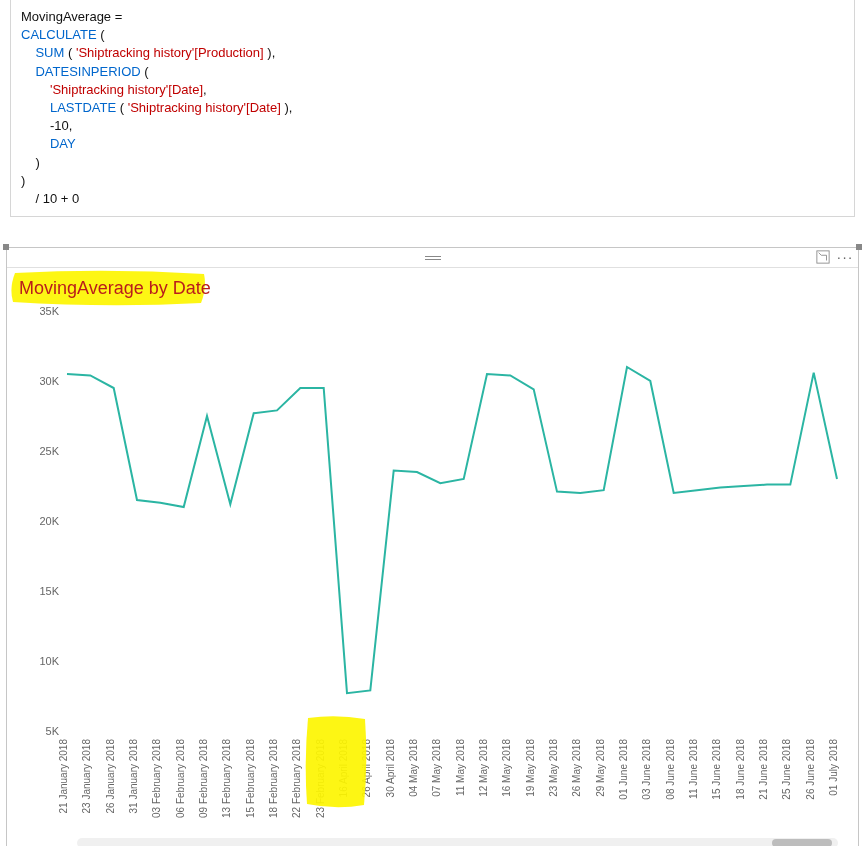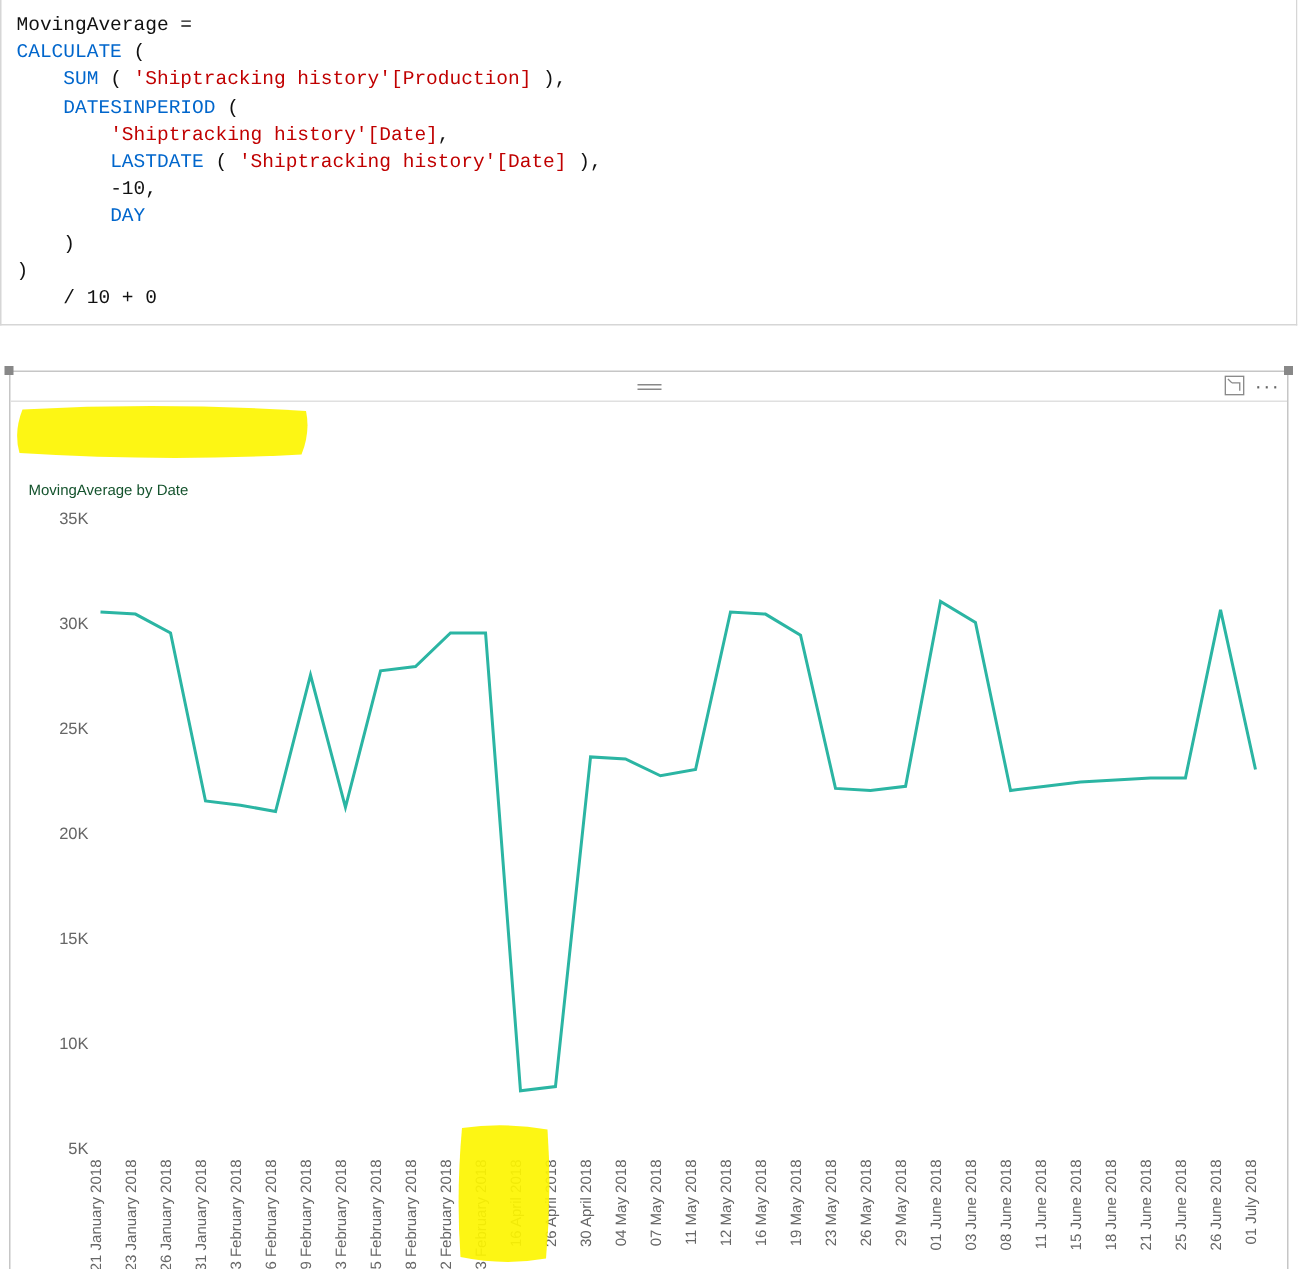--- a/index.html
+++ b/index.html
@@ -8,26 +8,26 @@
     font-family: 'Segoe UI', Tahoma, sans-serif;
     background: #fff;
     width: 865px;
     font-size: 13px;
     color: #333;
   }
   .code-editor {
     border: 1px solid #d6d6d6;
     border-top: none;
     padding: 8px 10px;
-    font-family: Liberation Mono, monospace;
+    font-family: Liberation Sans, sans-serif;
     font-size: 13px;
     line-height: 1.4;
     white-space: pre;
     color: #333;
-    margin: 0 0;
+    margin: 0 10px;
   }
   .tok-black { color:#111; }
   .tok-blue { color:#0066cc; }
   .tok-red { color:#c00000; }
   
   .visual-wrapper {
     margin: 30px 6px 6px 6px;
     border: 1px solid #c6c6c6;
     position: relative;
   }
@@ -65,26 +65,25 @@
 
   .highlight-title {
     position:absolute;
     left:2px; top:2px;
     width:198px; height:36px;
     pointer-events:none;
   }
   .highlight-title svg{ width:100%; height:100%; }
 
   .chart-title {
-    font-size:10px;
-    color:#14532d;
+    font-size:18px;
+    color:#b91c1c;
     padding:4px 2px 2px 2px;
     position:relative;
     z-index:2;
-    margin-top:44px;
   }
   
   .chart-area {
     height: 535px;
     position:relative;
   }
   svg.chart { display:block; }
 
   .y-tick text, .x-tick text {
     font-size:11px; fill:#666; font-family:'Segoe UI', sans-serif;

